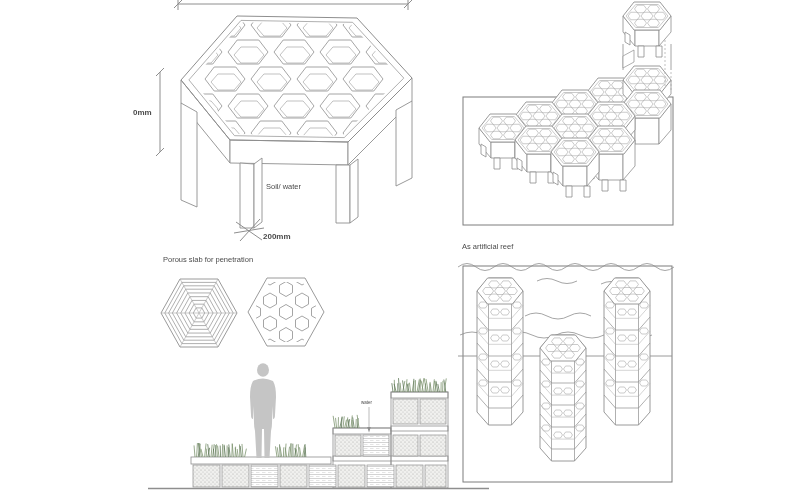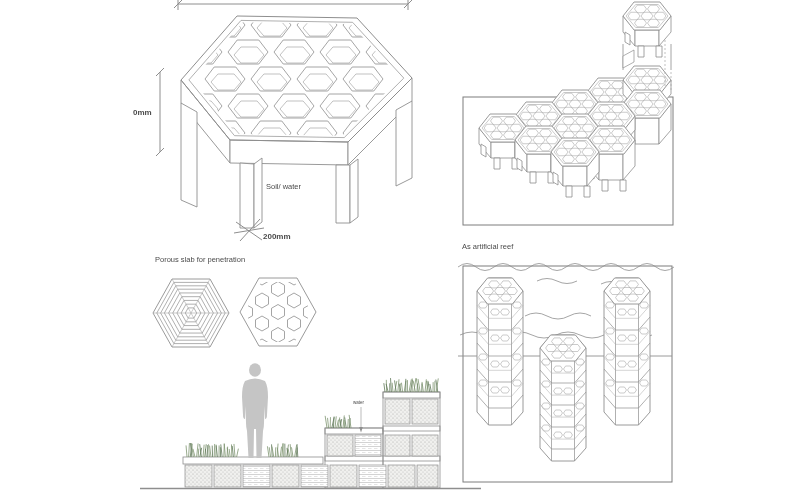--- a/index.html
+++ b/index.html
@@ -306,21 +306,21 @@
             <polygon points="173.04,16 175.79999999999998,12.25 182.28,12.25 185.04,16 182.28,19.75 175.79999999999998,19.75" fill="none" stroke="#a8a8a8" stroke-width="0.6"></polygon>
             <polygon points="192.48,23.05 195.23999999999998,19.3 201.72,19.3 204.48,23.05 201.72,26.8 195.23999999999998,26.8" fill="none" stroke="#a8a8a8" stroke-width="0.6"></polygon>
             <polygon points="179.52,23.05 182.28,19.3 188.76000000000002,19.3 191.52,23.05 188.76000000000002,26.8 182.28,26.8" fill="none" stroke="#a8a8a8" stroke-width="0.6"></polygon>
             <polygon points="192.48,8.95 195.23999999999998,5.199999999999999 201.72,5.199999999999999 204.48,8.95 201.72,12.7 195.23999999999998,12.7" fill="none" stroke="#a8a8a8" stroke-width="0.6"></polygon>
             <polygon points="179.52,8.95 182.28,5.199999999999999 188.76000000000002,5.199999999999999 191.52,8.95 188.76000000000002,12.7 182.28,12.7" fill="none" stroke="#a8a8a8" stroke-width="0.6"></polygon>
           </g>
         </g>
     </svg>
   </div>
 
-  <div class="panel" style="left:140px;top:245px;width:345px;height:258px">
+  <div class="panel" style="left:148px;top:245px;width:345px;height:258px">
     <svg width="345" height="258" viewBox="0 0 345 258">
       <defs>
         <pattern id="stip" width="4" height="4" patternUnits="userSpaceOnUse">
           <rect width="4" height="4" fill="#f0f0ee"></rect>
           <circle cx="1" cy="1" r="0.5" fill="#9a9a9a"></circle>
           <circle cx="3" cy="3" r="0.5" fill="#b3b3b3"></circle>
         </pattern>
         <pattern id="waterp" width="6" height="4" patternUnits="userSpaceOnUse">
           <rect width="6" height="4" fill="#ffffff"></rect>
           <line x1="0" y1="1.5" x2="6" y2="1.5" stroke="#b5b5b5" stroke-width="0.6"></line>

